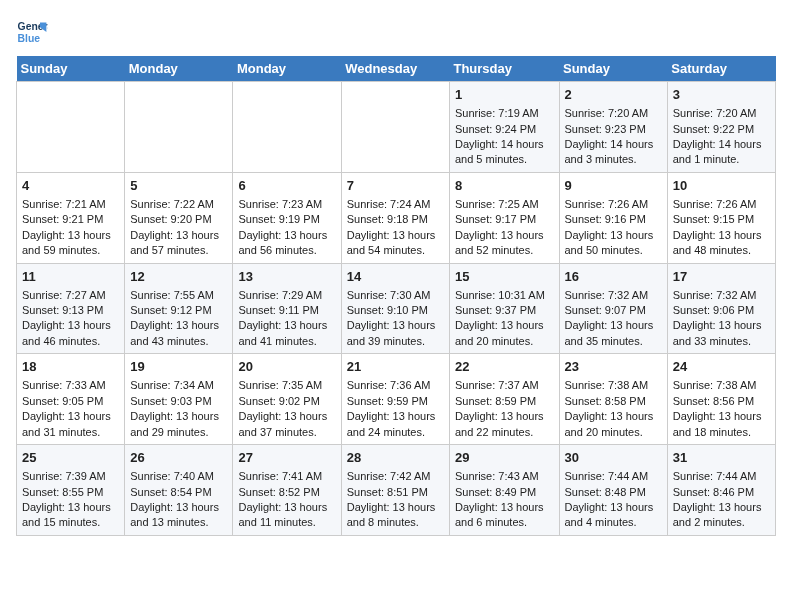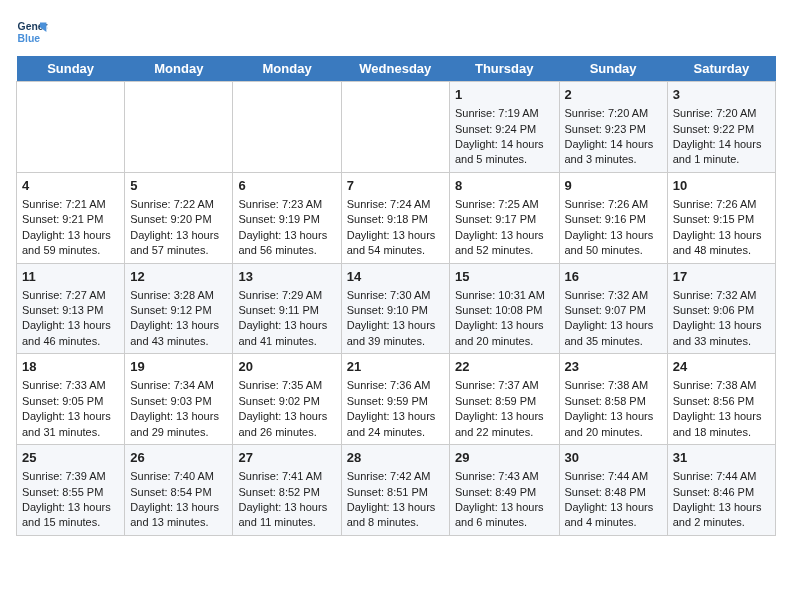--- a/index.html
+++ b/index.html
@@ -39,21 +39,21 @@
     }
     table {
       width: 100%;
       border-collapse: collapse;
       font-size: 11px;
     }
     thead tr th {
       background: #3a7abf;
       color: #fff;
       padding: 5px 4px;
-      text-align: center;
+      text-align: left;
       font-size: 13px;
       font-weight: bold;
     }
     tbody tr td {
       border: 1px solid #ccc;
       vertical-align: top;
       padding: 4px 5px;
       min-height: 80px;
       height: 80px;
       color: #222;
@@ -186,21 +186,21 @@
       <tr>
         <td>
           <span class="day-num">11</span>
           <div>Sunrise: 7:27 AM</div>
           <div>Sunset: 9:13 PM</div>
           <div>Daylight: 13 hours</div>
           <div>and 46 minutes.</div>
         </td>
         <td>
           <span class="day-num">12</span>
-          <div>Sunrise: 3:28 AM</div>
+          <div>Sunrise: 7:55 AM</div>
           <div>Sunset: 9:12 PM</div>
           <div>Daylight: 13 hours</div>
           <div>and 43 minutes.</div>
         </td>
         <td>
           <span class="day-num">13</span>
           <div>Sunrise: 7:29 AM</div>
           <div>Sunset: 9:11 PM</div>
           <div>Daylight: 13 hours</div>
           <div>and 41 minutes.</div>
@@ -208,21 +208,21 @@
         <td>
           <span class="day-num">14</span>
           <div>Sunrise: 7:30 AM</div>
           <div>Sunset: 9:10 PM</div>
           <div>Daylight: 13 hours</div>
           <div>and 39 minutes.</div>
         </td>
         <td>
           <span class="day-num">15</span>
           <div>Sunrise: 10:31 AM</div>
-          <div>Sunset: 10:08 PM</div>
+          <div>Sunset: 9:37 PM</div>
           <div>Daylight: 13 hours</div>
           <div>and 20 minutes.</div>
         </td>
         <td>
           <span class="day-num">16</span>
           <div>Sunrise: 7:32 AM</div>
           <div>Sunset: 9:07 PM</div>
           <div>Daylight: 13 hours</div>
           <div>and 35 minutes.</div>
         </td>
@@ -247,21 +247,21 @@
           <div>Sunrise: 7:34 AM</div>
           <div>Sunset: 9:03 PM</div>
           <div>Daylight: 13 hours</div>
           <div>and 29 minutes.</div>
         </td>
         <td>
           <span class="day-num">20</span>
           <div>Sunrise: 7:35 AM</div>
           <div>Sunset: 9:02 PM</div>
           <div>Daylight: 13 hours</div>
-          <div>and 26 minutes.</div>
+          <div>and 37 minutes.</div>
         </td>
         <td>
           <span class="day-num">21</span>
           <div>Sunrise: 7:36 AM</div>
           <div>Sunset: 9:59 PM</div>
           <div>Daylight: 13 hours</div>
           <div>and 24 minutes.</div>
         </td>
         <td>
           <span class="day-num">22</span>

